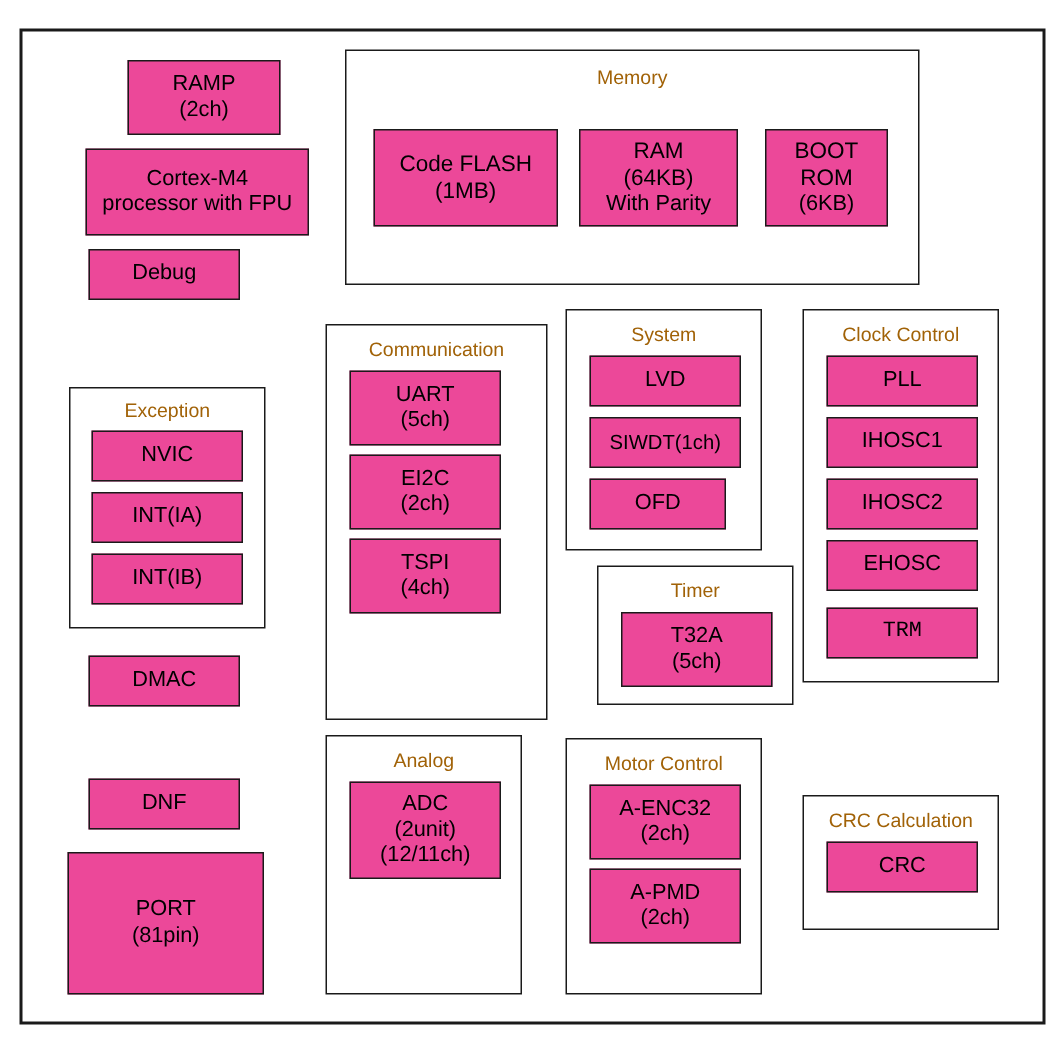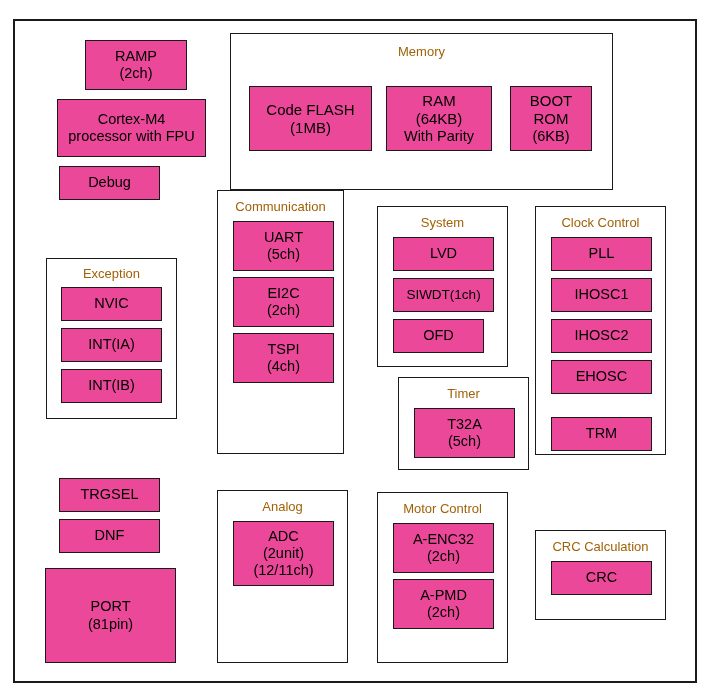--- a/index.html
+++ b/index.html
@@ -80,24 +80,24 @@
 
   <div class="block" style="left:57px; top:99px; width:149px; height:58px;">
     <span class="l1">Cortex-M4</span>
     <span class="l2">processor with FPU</span>
   </div>
 
   <div class="block" style="left:59px; top:166px; width:101px; height:34px;">
     <span class="l1">Debug</span>
   </div>
 
-
-  <div class="block" style="left:59px; top:478px; width:101px; height:34px;">
-    <span class="l1">TRGSEL</span>
-  </div>
+  <div class="block" style="left:59px; top:437px; width:101px; height:34px;">
+    <span class="l1">DMAC</span>
+  </div>
+
 
   <div class="block" style="left:59px; top:519px; width:101px; height:34px;">
     <span class="l1">DNF</span>
   </div>
 
   <div class="block" style="left:45px; top:568px; width:131px; height:95px;">
     <span class="l1">PORT</span>
     <span class="l2">(81pin)</span>
   </div>
 
@@ -129,21 +129,21 @@
       <span class="l1">NVIC</span>
     </div>
     <div class="block" style="left:14px; top:69px; width:101px; height:34px;">
       <span class="l1">INT(IA)</span>
     </div>
     <div class="block" style="left:14px; top:110px; width:101px; height:34px;">
       <span class="l1">INT(IB)</span>
     </div>
   </div>
 
-  <div class="group" style="left:217px; top:190px; width:127px; height:264px;">
+  <div class="group" style="left:217px; top:216px; width:148px; height:264px;">
     <div class="group-title" style="top:9px;">Communication</div>
 
     <div class="block" style="left:15px; top:30px; width:101px; height:50px;">
       <span class="l1">UART</span>
       <span class="l2">(5ch)</span>
     </div>
     <div class="block" style="left:15px; top:86px; width:101px; height:50px;">
       <span class="l1">EI2C</span>
       <span class="l2">(2ch)</span>
     </div>
@@ -207,21 +207,21 @@
     </div>
     <div class="block" style="left:15px; top:71px; width:101px; height:34px;">
       <span class="l1">IHOSC1</span>
     </div>
     <div class="block" style="left:15px; top:112px; width:101px; height:34px;">
       <span class="l1">IHOSC2</span>
     </div>
     <div class="block" style="left:15px; top:153px; width:101px; height:34px;">
       <span class="l1">EHOSC</span>
     </div>
-    <div class="block" style="left:15px; top:210px; width:101px; height:34px;">
+    <div class="block" style="left:15px; top:198px; width:101px; height:34px;font-family:Liberation Mono, monospace;">
       <span class="l1">TRM</span>
     </div>
   </div>
 
   <div class="group" style="left:535px; top:530px; width:131px; height:90px;">
     <div class="group-title" style="top:9px;">CRC Calculation</div>
 
     <div class="block" style="left:15px; top:30px; width:101px; height:34px;">
       <span class="l1">CRC</span>
     </div>

